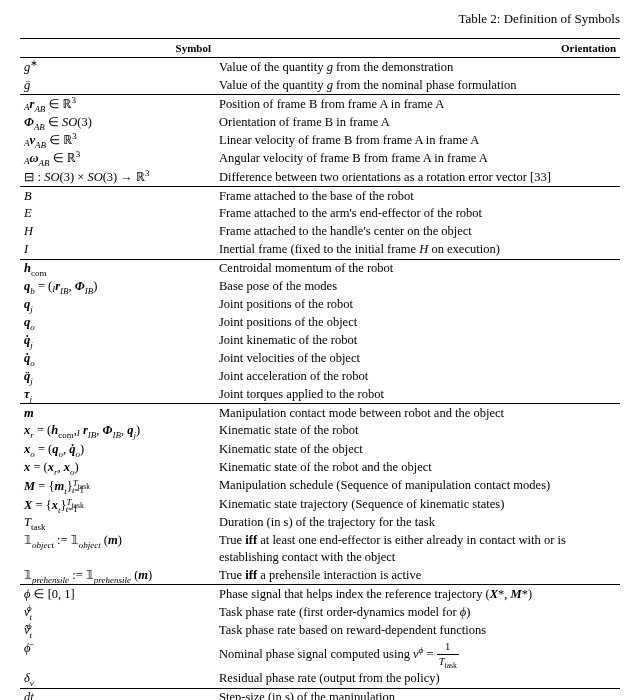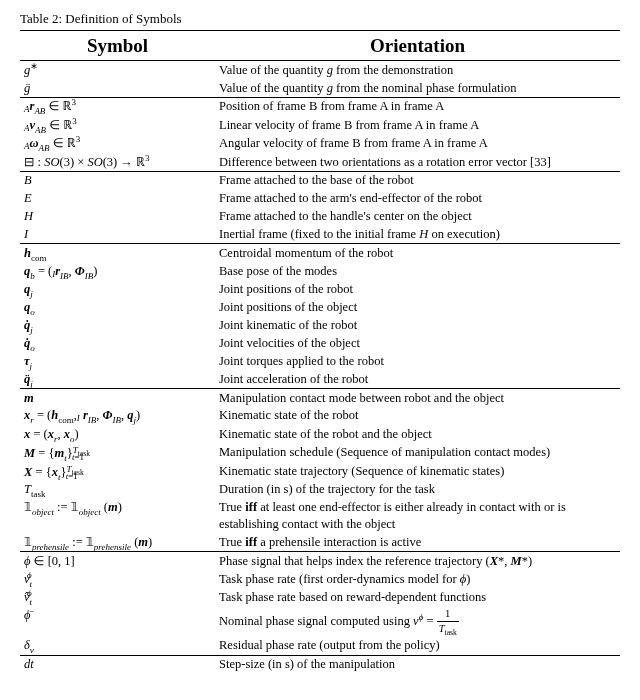--- a/index.html
+++ b/index.html
@@ -9,35 +9,35 @@
     font-family: "Times New Roman", Times, serif;
     color: #000;
     width: 640px;
   }
   .page {
     padding: 10px 20px 20px 20px;
     font-size: 13px;
     line-height: 1.35;
   }
   .caption {
-    text-align: left;
+    text-align: right;
     font-size: 13px;
-    margin-bottom: 2px;
+    margin-bottom: 10px;
   }
   table {
     border-collapse: collapse;
     width: 100%;
   }
   thead th {
     border-top: 1px solid #000;
     border-bottom: 0.5px solid #000;
-    text-align: center;
+    text-align: right;
     font-weight: bold;
     padding: 2px 4px;
-    font-size: 19px;
+    font-size: 11px;
   }
   tbody td {
     padding: 0.5px 4px;
     vertical-align: top;
     font-size: 12.5px;
   }
   tbody tr.group-start td {
     border-top: 0.5px solid #000;
   }
   col.sym { width: 195px; }
@@ -78,20 +78,24 @@
         </tr>
         <tr>
           <td><span class="math">ḡ</span></td>
           <td>Value of the quantity <span class="math">g</span> from the nominal phase formulation</td>
         </tr>
         <tr class="group-start">
           <td><span class="presub">A</span><span class="math bold">r</span><sub><span class="math">AB</span></sub> <span class="op">∈</span> <span class="bb">ℝ</span><sup>3</sup></td>
           <td>Position of frame B from frame A in frame A</td>
         </tr>
         <tr>
+          <td><span class="math bold">Φ</span><sub><span class="math">AB</span></sub> <span class="op">∈</span> <span class="math">SO</span>(3)</td>
+          <td>Orientation of frame B in frame A</td>
+        </tr>
+        <tr>
           <td><span class="presub">A</span><span class="math bold">v</span><sub><span class="math">AB</span></sub> <span class="op">∈</span> <span class="bb">ℝ</span><sup>3</sup></td>
           <td>Linear velocity of frame B from frame A in frame A</td>
         </tr>
         <tr>
           <td><span class="presub">A</span><span class="math bold">ω</span><sub><span class="math">AB</span></sub> <span class="op">∈</span> <span class="bb">ℝ</span><sup>3</sup></td>
           <td>Angular velocity of frame B from frame A in frame A</td>
         </tr>
         <tr>
           <td><span class="op">⊟</span> : <span class="math">SO</span>(3) × <span class="math">SO</span>(3) → <span class="bb">ℝ</span><sup>3</sup></td>
           <td>Difference between two orientations as a rotation error vector [33]</td>
@@ -130,34 +134,38 @@
         </tr>
         <tr>
           <td><span class="math bold">q̇</span><sub><span class="math">j</span></sub></td>
           <td>Joint kinematic of the robot</td>
         </tr>
         <tr>
           <td><span class="math bold">q̇</span><sub><span class="math">o</span></sub></td>
           <td>Joint velocities of the object</td>
         </tr>
         <tr>
+          <td><span class="math bold">q̈</span><sub><span class="math">j</span></sub></td>
+          <td>Joint acceleration of the robot</td>
+        </tr>
+        <tr>
           <td><span class="math bold">τ</span><sub><span class="math">j</span></sub></td>
           <td>Joint torques applied to the robot</td>
         </tr>
-        <tr>
-          <td><span class="math bold">q̈</span><sub><span class="math">j</span></sub></td>
-          <td>Joint acceleration of the robot</td>
-        </tr>
         <tr class="group-start">
           <td><span class="math bold">m</span></td>
           <td>Manipulation contact mode between robot and the object</td>
         </tr>
         <tr>
           <td><span class="math bold">x</span><sub><span class="math">r</span></sub> = (<span class="math bold">h</span><sub><span class="rm">com</span></sub>,<span class="presub">I</span> <span class="math bold">r</span><sub><span class="math">IB</span></sub>, <span class="math bold">Φ</span><sub><span class="math">IB</span></sub>, <span class="math bold">q</span><sub><span class="math">j</span></sub>)</td>
           <td>Kinematic state of the robot</td>
+        </tr>
+        <tr>
+          <td><span class="math bold">x</span><sub><span class="math">o</span></sub> = (<span class="math bold">q</span><sub><span class="math">o</span></sub>, <span class="math bold">q̇</span><sub><span class="math">o</span></sub>)</td>
+          <td>Kinematic state of the object</td>
         </tr>
         <tr>
           <td><span class="math bold">x</span> = (<span class="math bold">x</span><sub><span class="math">r</span></sub>, <span class="math bold">x</span><sub><span class="math">o</span></sub>)</td>
           <td>Kinematic state of the robot and the object</td>
         </tr>
         <tr>
           <td><span class="math bold">M</span> = {<span class="math bold">m</span><sub><span class="math">t</span></sub>}<span class="presup">T<sub class="rm" style="font-size:0.85em">task</sub></span><sub style="margin-left:-18px"><span class="math">t</span>=1</sub></td>
           <td>Manipulation schedule (Sequence of manipulation contact modes)</td>
         </tr>
         <tr>

